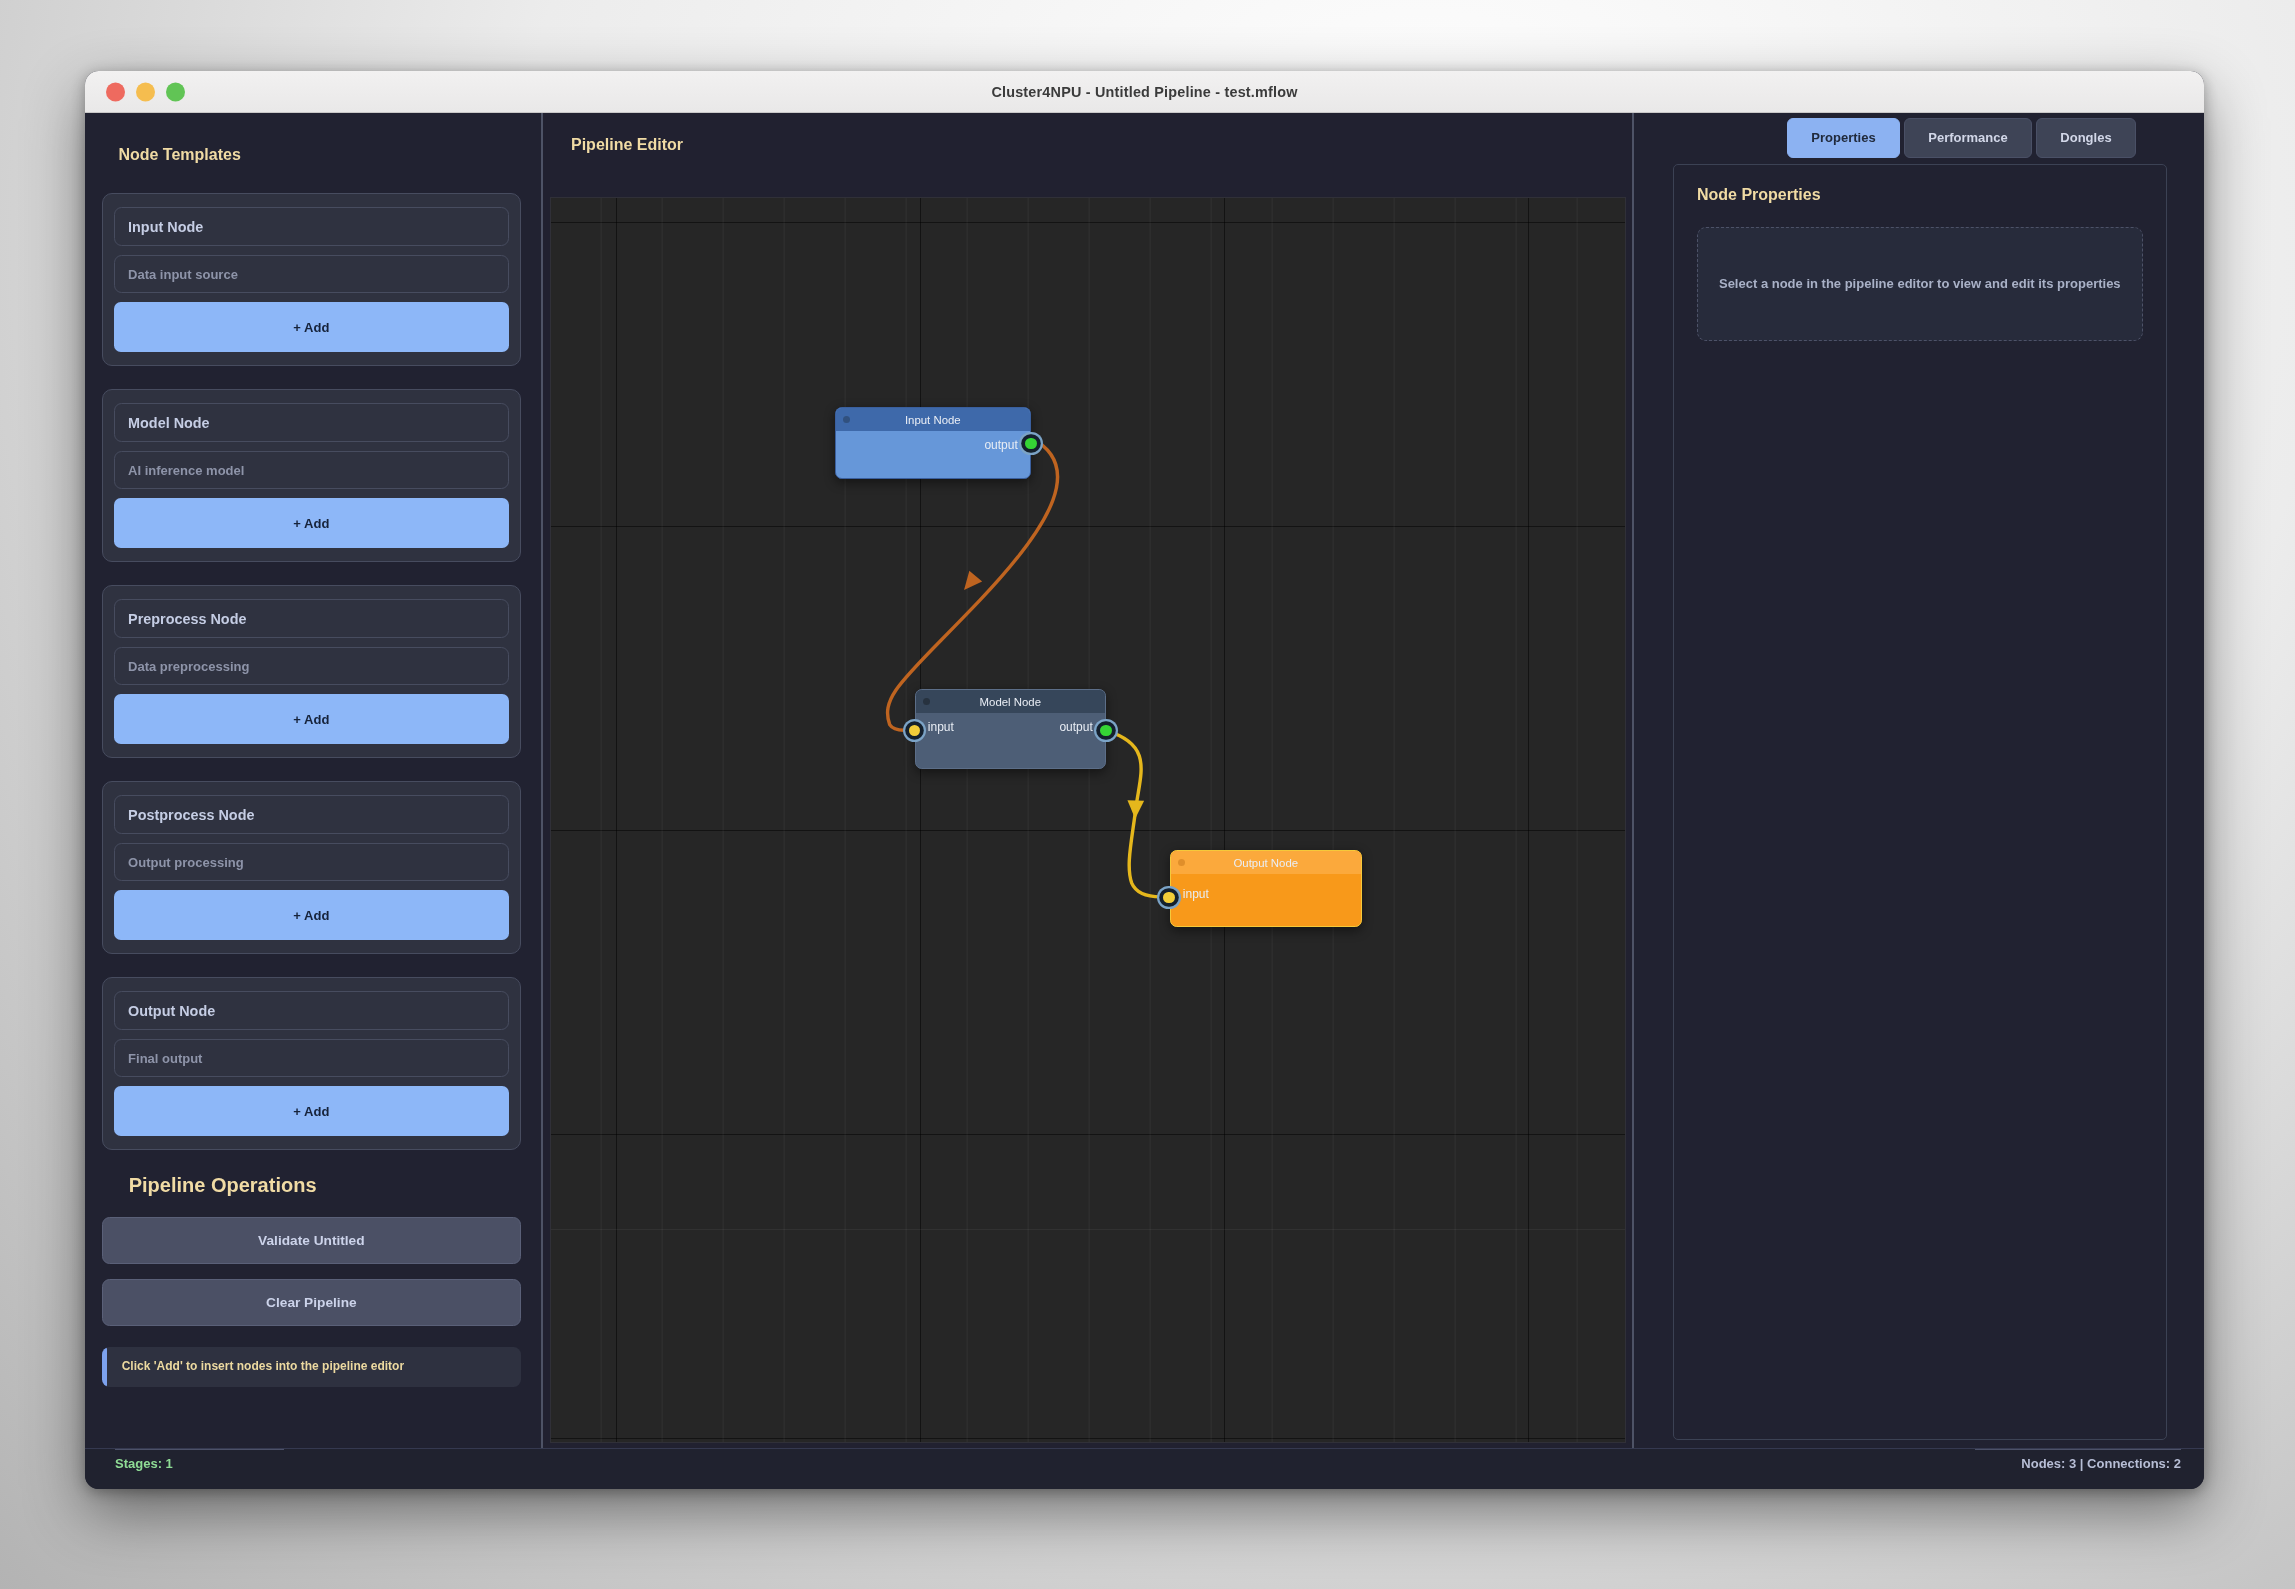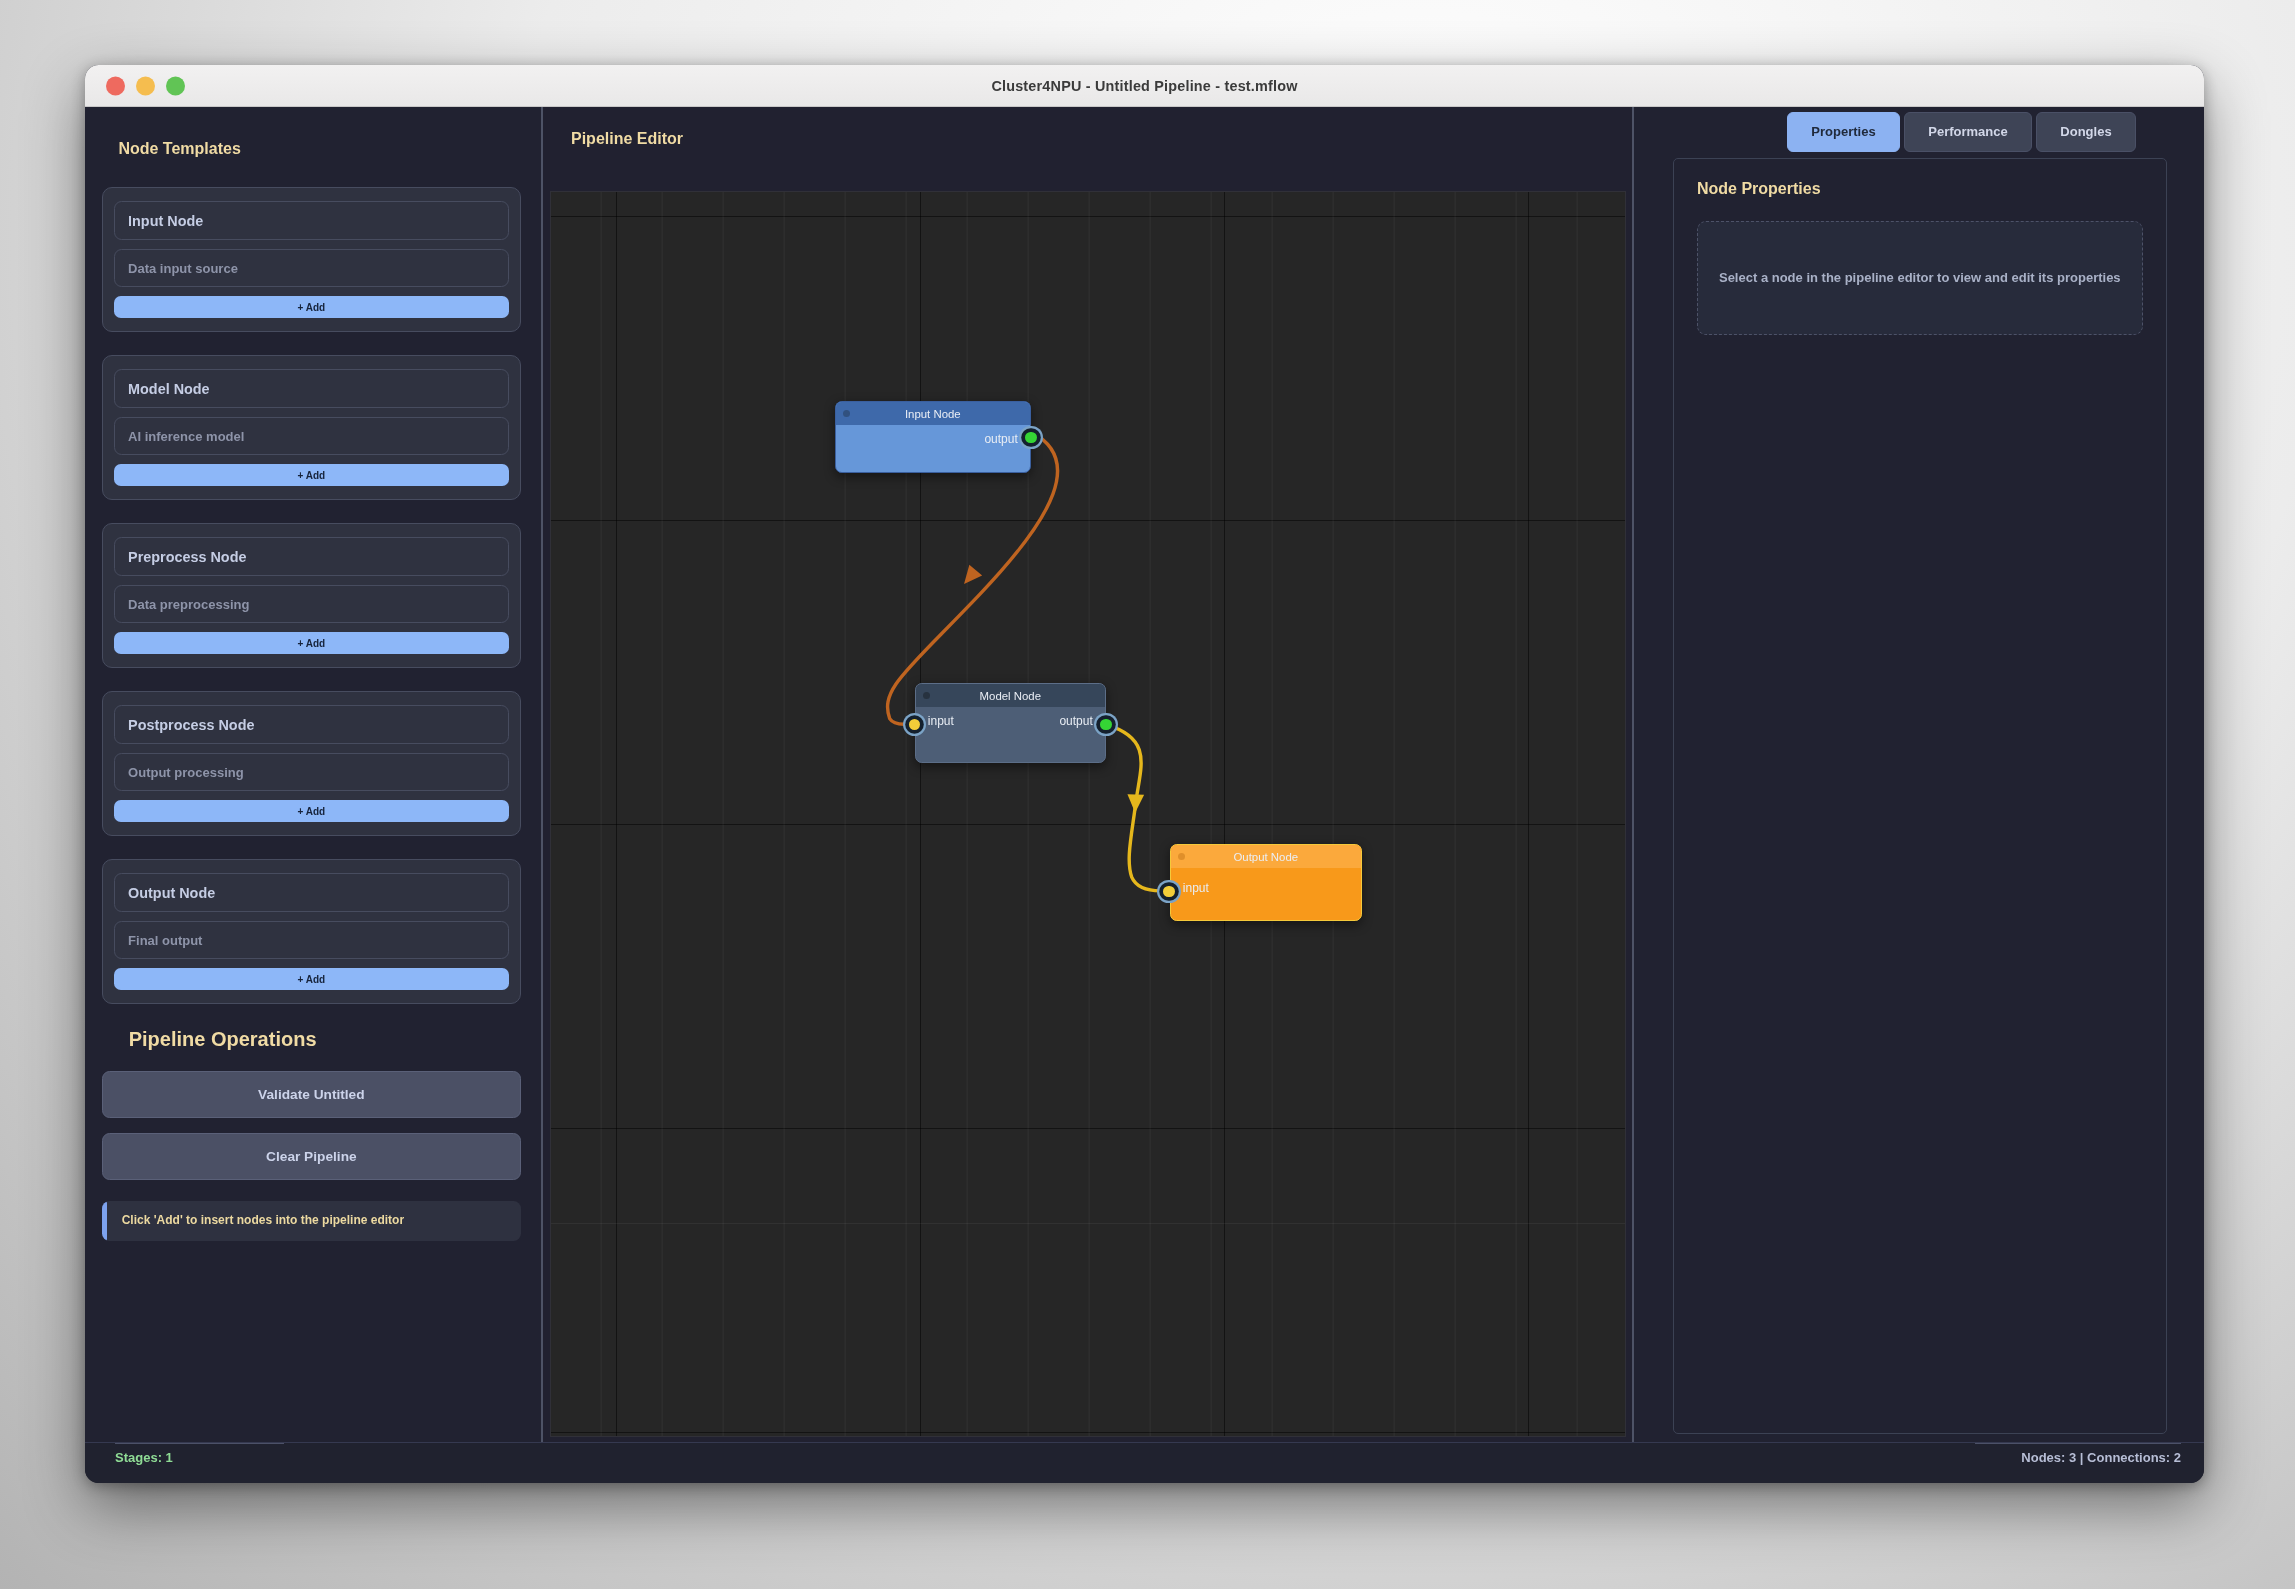--- a/index.html
+++ b/index.html
@@ -3,21 +3,21 @@
 <meta charset="utf-8">
 <style>
   * { margin:0; padding:0; box-sizing:border-box; }
   html,body { width:2295px; height:1590px; }
   body {
     font-family:"Liberation Sans", sans-serif;
     background: radial-gradient(ellipse at 62% 15%, #ffffff 0%, #ececec 45%, #b3b3b3 100%);
     overflow:hidden;
   }
   .window {
-    position:absolute; left:85px; top:65px; width:2119px; height:1418px;
+    position:absolute; left:85px; top:71px; width:2119px; height:1418px;
     background:#20222f; border-radius:13.7px; overflow:hidden;
     box-shadow:0 23px 61px rgba(0,0,0,0.45), 0 3px 13.7px rgba(0,0,0,0.3);
     display:flex; flex-direction:column;
   }
   
   .titlebar {
     height:42px; flex:0 0 42px; position:relative;
     background:linear-gradient(#f2f1f1,#e9e8e8);
     border-bottom:0.8px solid #c9c8c8;
     display:flex; align-items:center; justify-content:center;
@@ -39,22 +39,22 @@
     padding:13px 11.4px; margin-bottom:23px;
   }
   .tpl-field {
     border:1.5px solid #474c5f; border-radius:7.6px; height:39px;
     display:flex; align-items:center; padding:0 13px; margin-bottom:9px;
   }
   .tpl-title { font-size:14.4px; font-weight:700; color:#c5cde4; }
   .tpl-desc-field { height:38px; }
   .tpl-desc { font-size:13px; font-weight:600; color:#8e94a9; }
   .add-btn {
-    width:100%; height:22px; border:none; border-radius:6.8px;
-    background:#8db7f8; color:#16233b; font-size:10px; font-weight:700;
+    width:100%; height:50px; border:none; border-radius:6.8px;
+    background:#8db7f8; color:#16233b; font-size:13px; font-weight:700;
     font-family:"Liberation Sans", sans-serif; cursor:pointer;
   }
   .ops-heading { font-size:20px; font-weight:700; color:#f0dba4; margin:24px 0 20px 27px; }
   .op-btn {
     width:100%; height:47px; border-radius:7.6px; margin-bottom:15px;
     background:#4b5065; border:0.8px solid #5a6078; color:#ccd3ea;
     font-size:13.7px; font-weight:700; font-family:"Liberation Sans", sans-serif; cursor:pointer;
   }
   .hint-box {
     margin-top:6px; background:#2e3140; border-radius:7.6px; position:relative;

